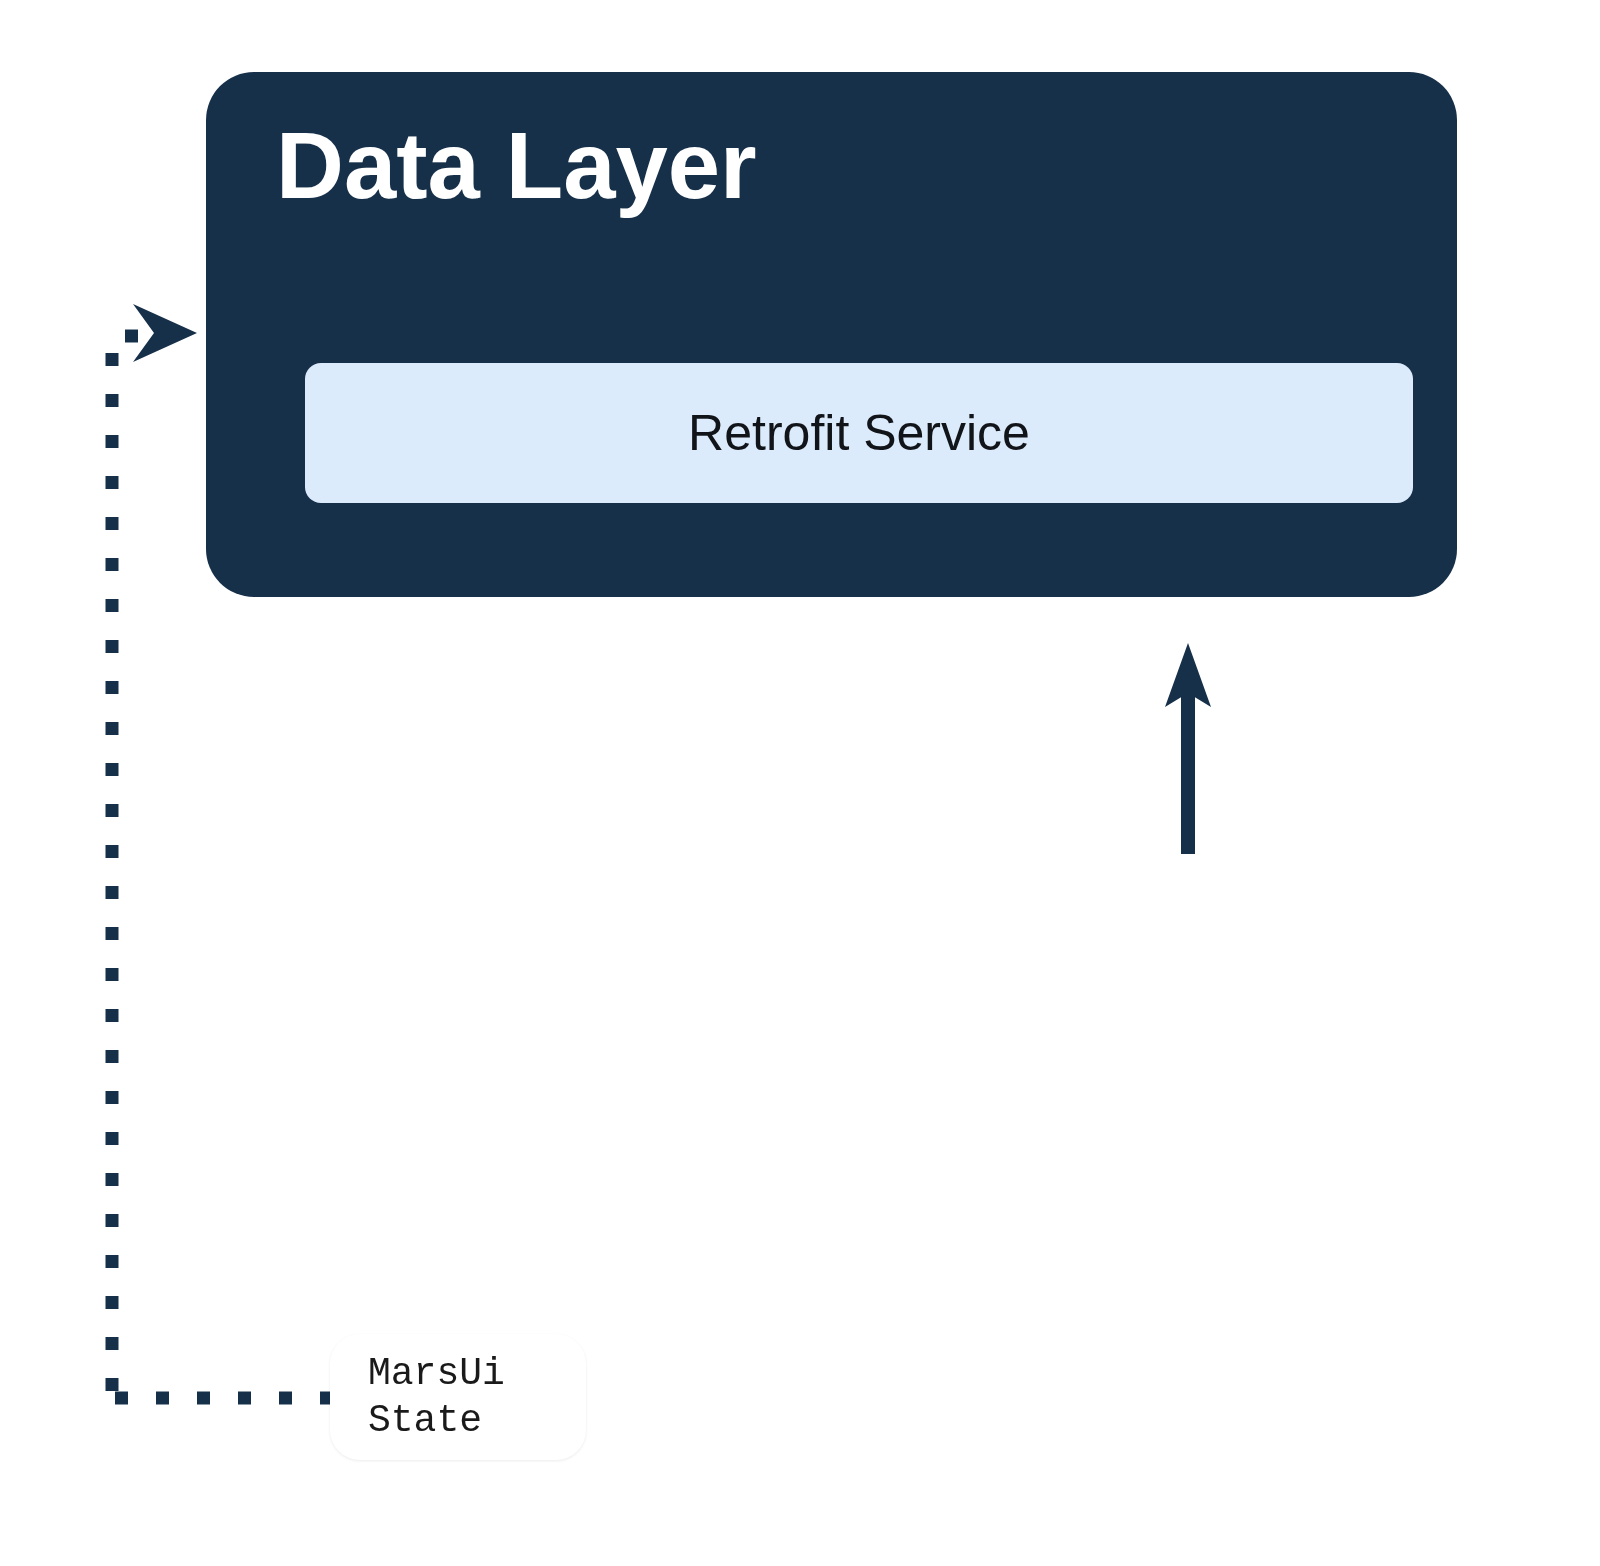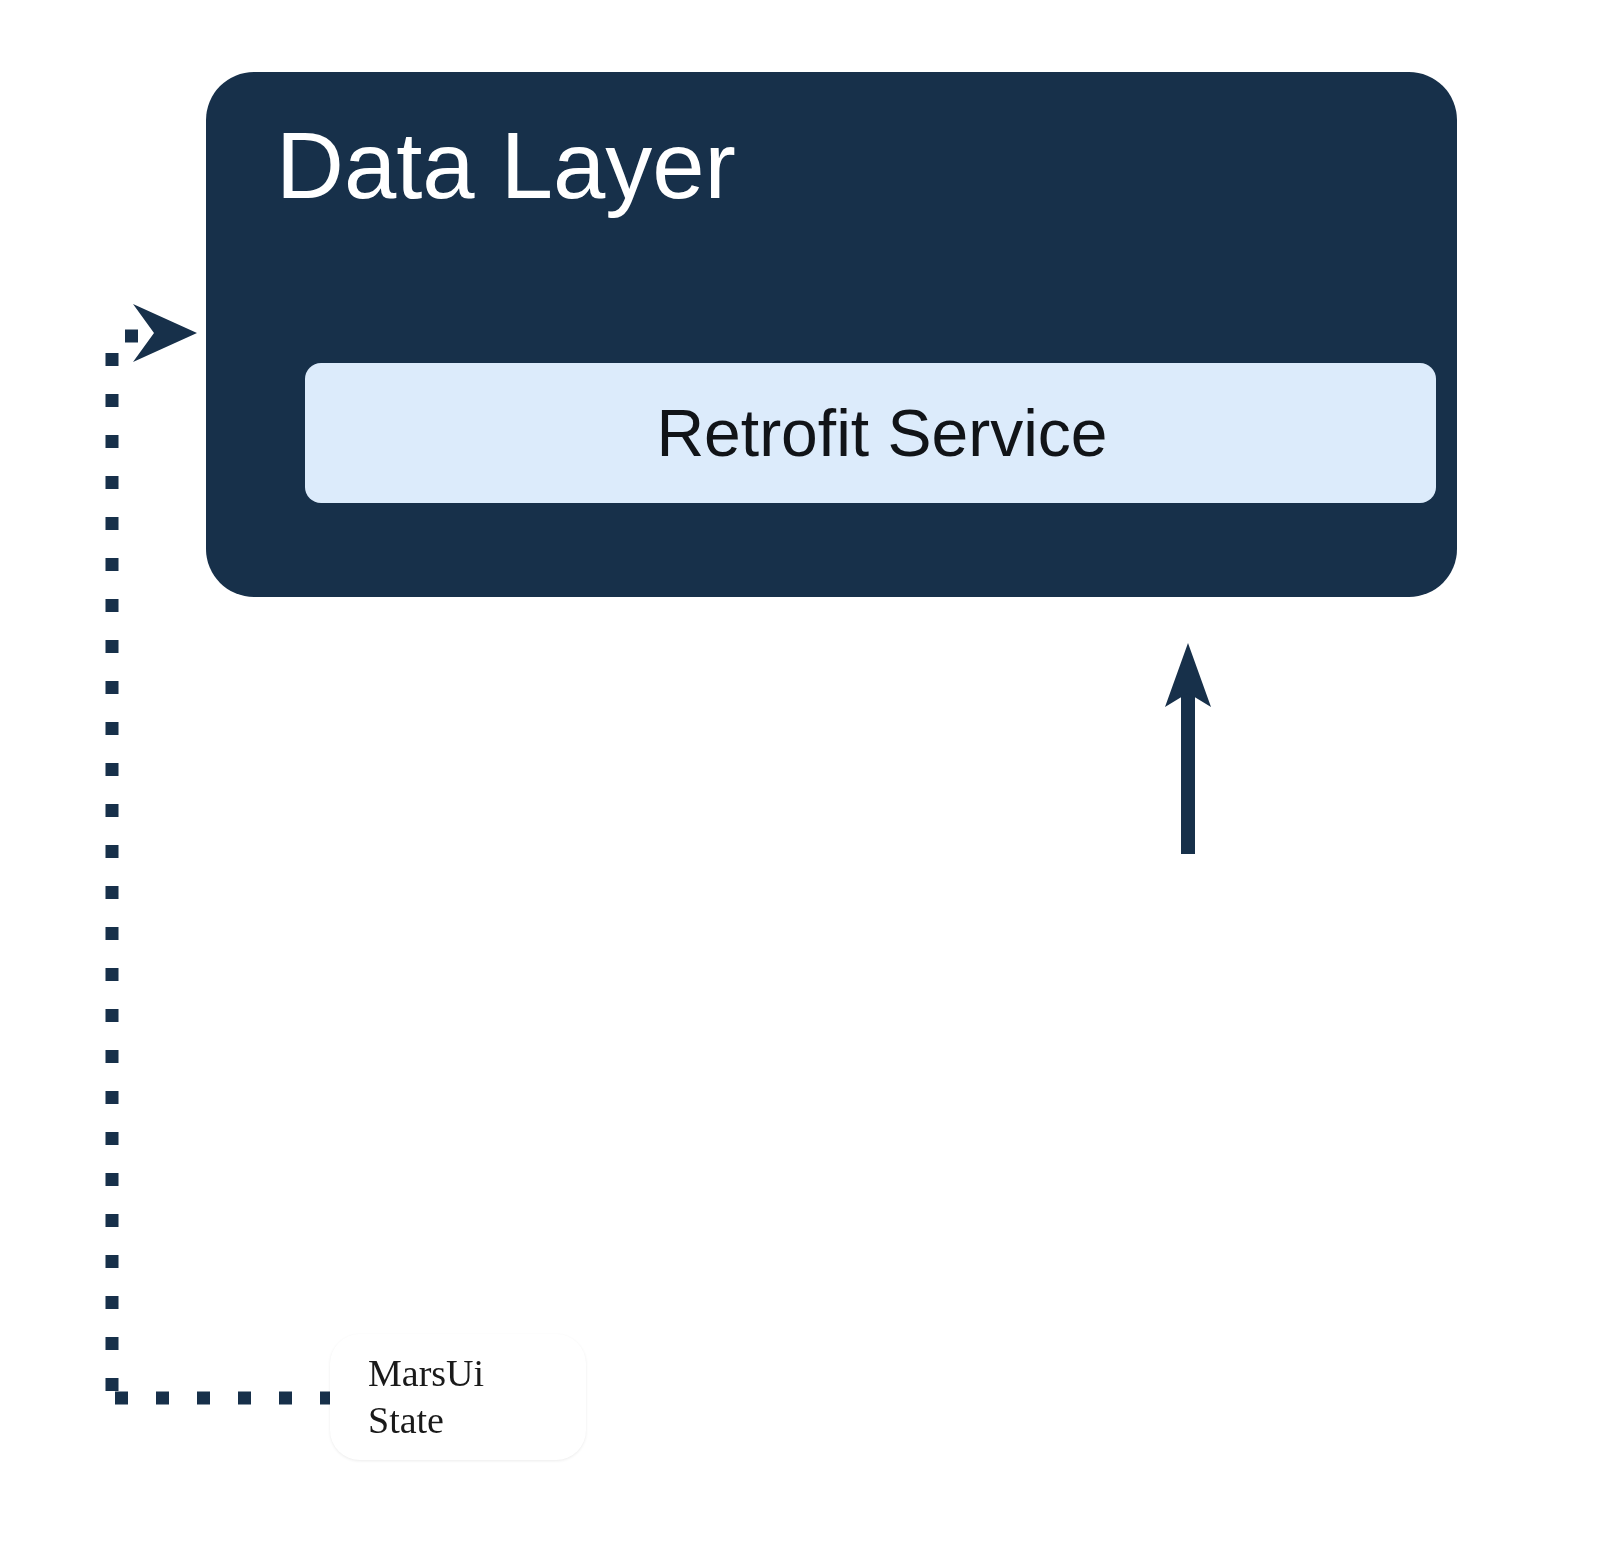--- a/index.html
+++ b/index.html
@@ -34,34 +34,33 @@
     background: #72d28c;
   }
   .layer-title {
     position: absolute;
     color: #ffffff;
     font-size: 94px;
     line-height: 1.1;
     letter-spacing: 0px;
     white-space: nowrap;
   }
-  .data-layer .layer-title { left: 70px; top: 42px; }
+  .data-layer .layer-title { left: 70px; top: 42px; font-weight: bold; }
   .ui-layer .layer-title  { left: 38px; top: 32px; }
 
   
   .component-box {
     position: absolute;
     display: flex;
     align-items: center;
     justify-content: center;
     border-radius: 16px;
-    font-size: 66px;
+    font-size: 50px;
     color: #111418;
     white-space: nowrap;
-    padding-left: 23px;
   }
   .retrofit-box {
     left: 99px;
     top: 291px;
     width: 1108px;
     height: 140px;
     background: #dcebfb;
   }
   .marsphotosapp-box {
     left: 77px;
@@ -86,21 +85,21 @@
     width: 256px;
     height: 126px;
     background: #ffffff;
     border-radius: 30px;
     box-shadow: 0 1px 3px rgba(0,0,0,0.08);
     display: flex;
     flex-direction: column;
     justify-content: center;
     padding-left: 38px;
     box-sizing: border-box;
-    font-family: Liberation Serif, serif;
+    font-family: Liberation Mono, monospace;
     font-size: 38px;
     line-height: 47px;
     color: #1a1a1a;
     z-index: 5;
   }
 
   
   .arrow-overlay {
     position: absolute;
     left: 0;

